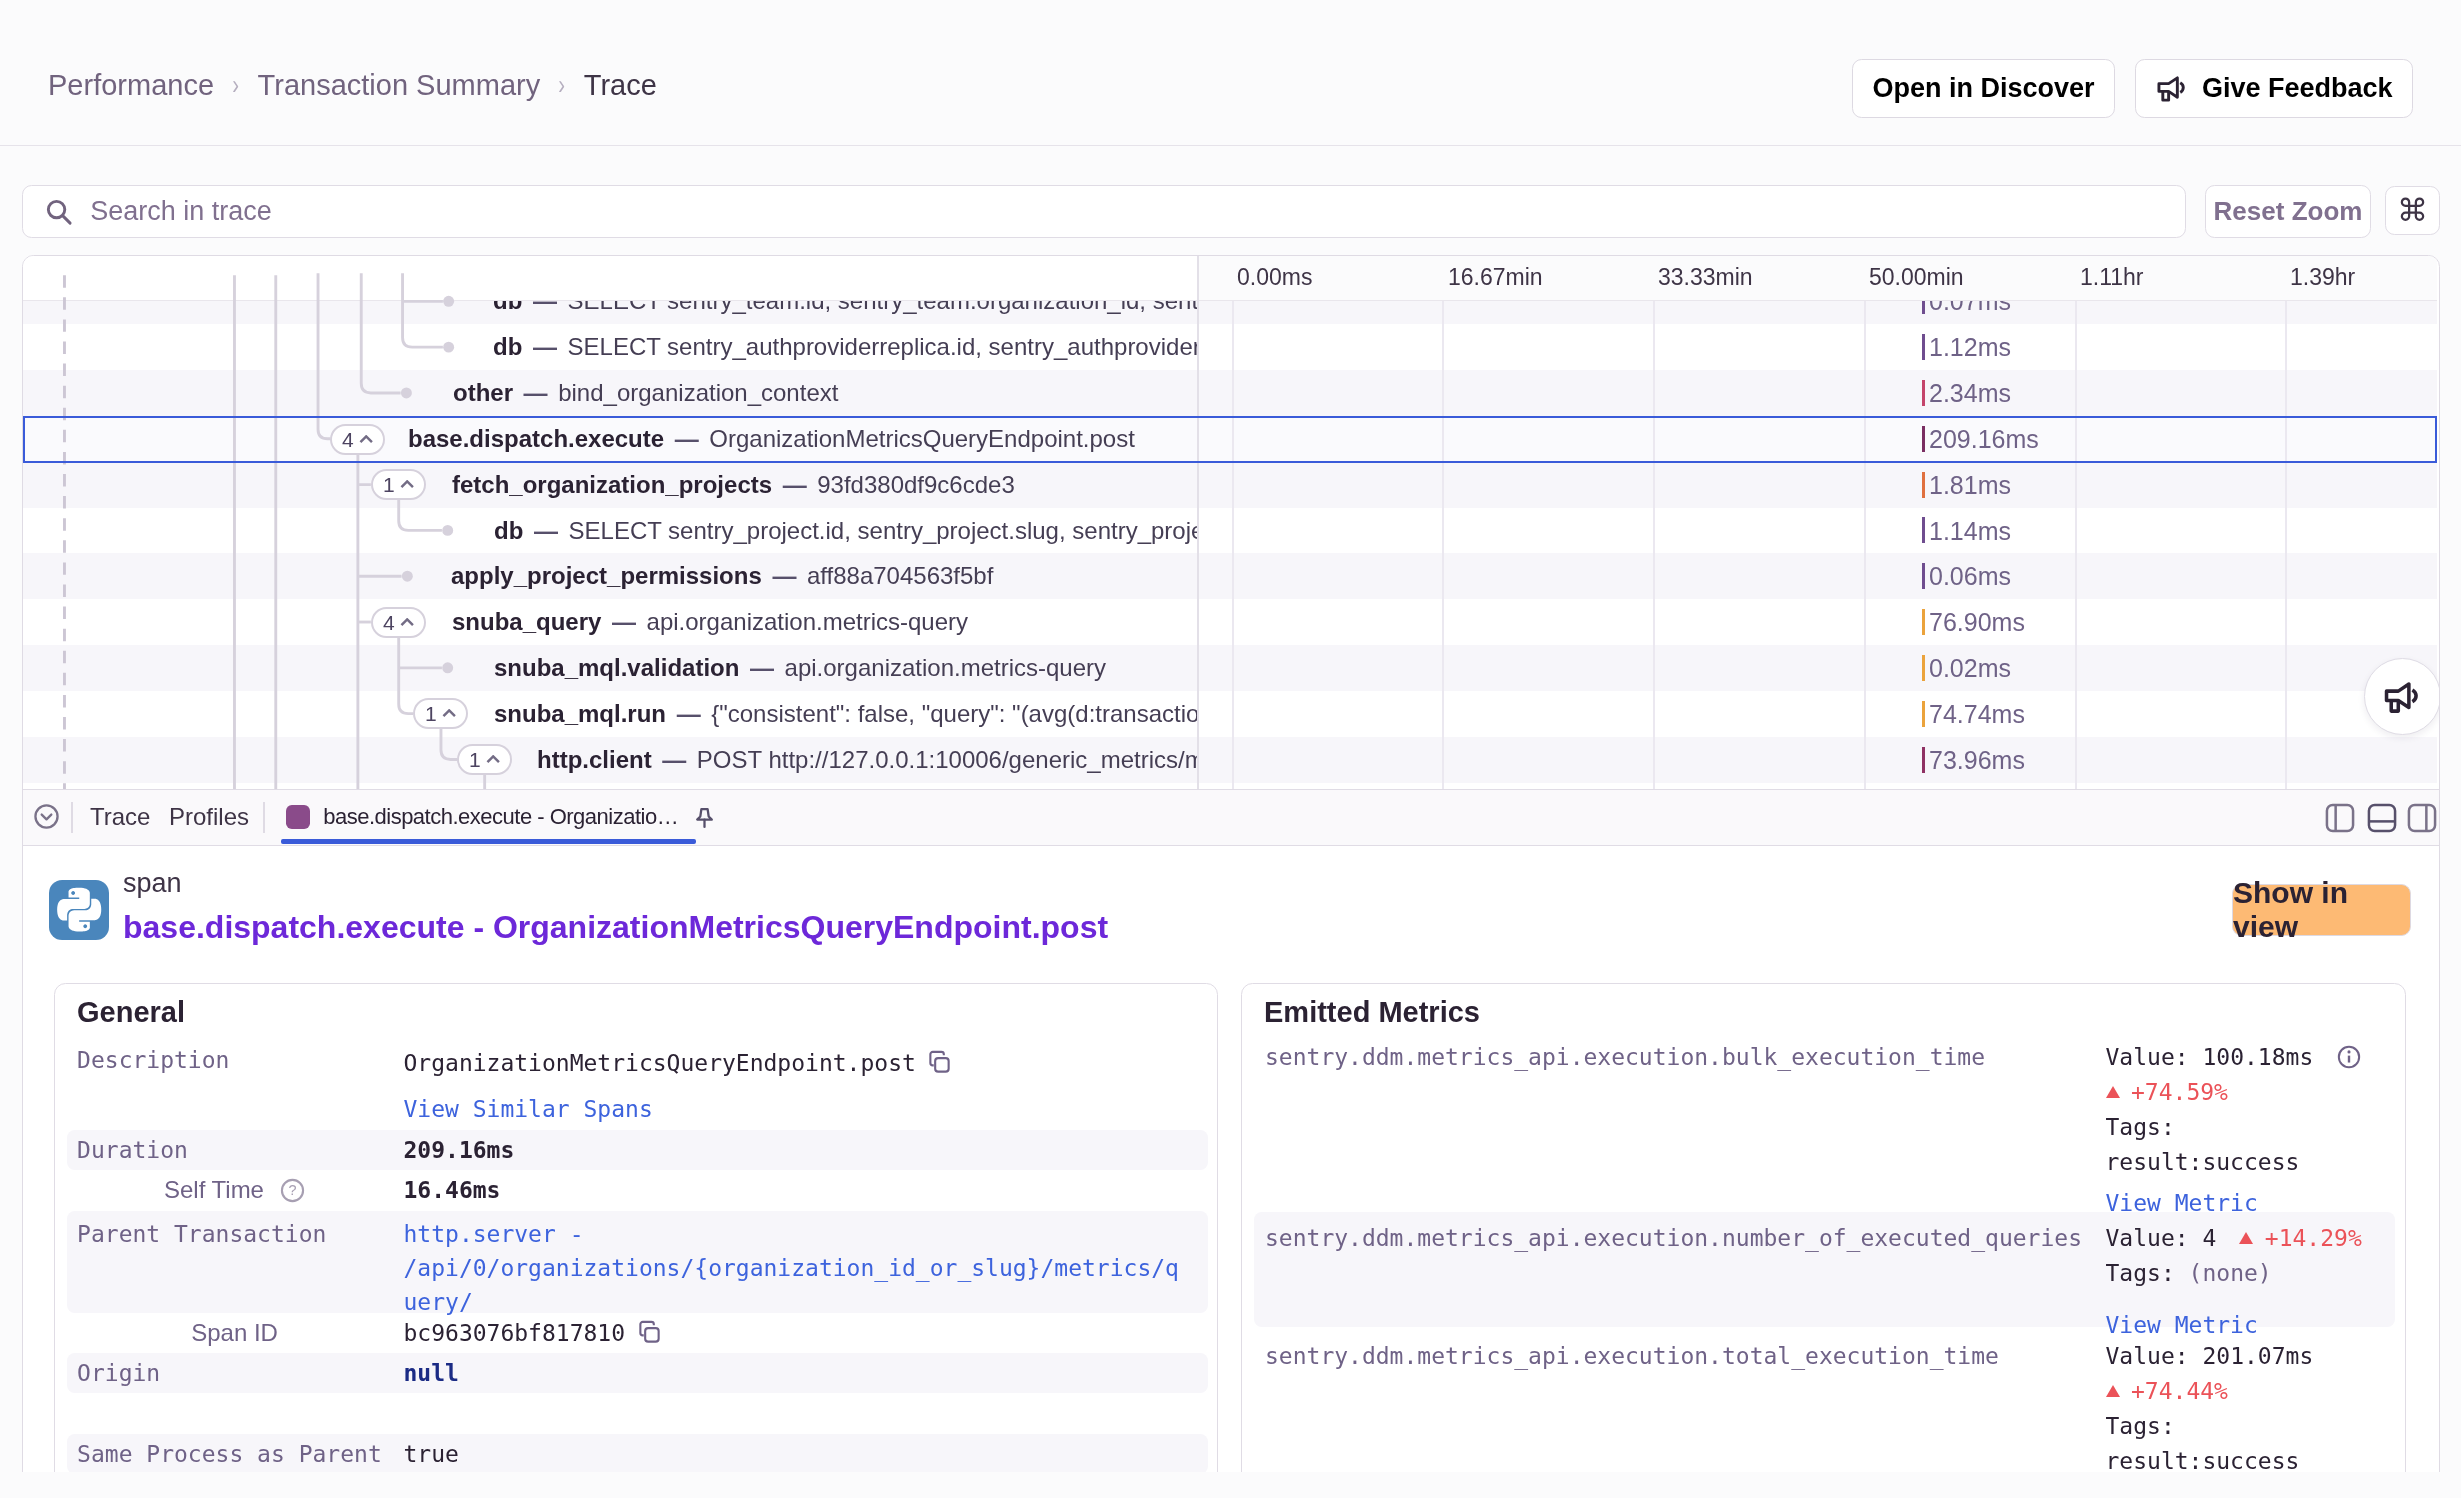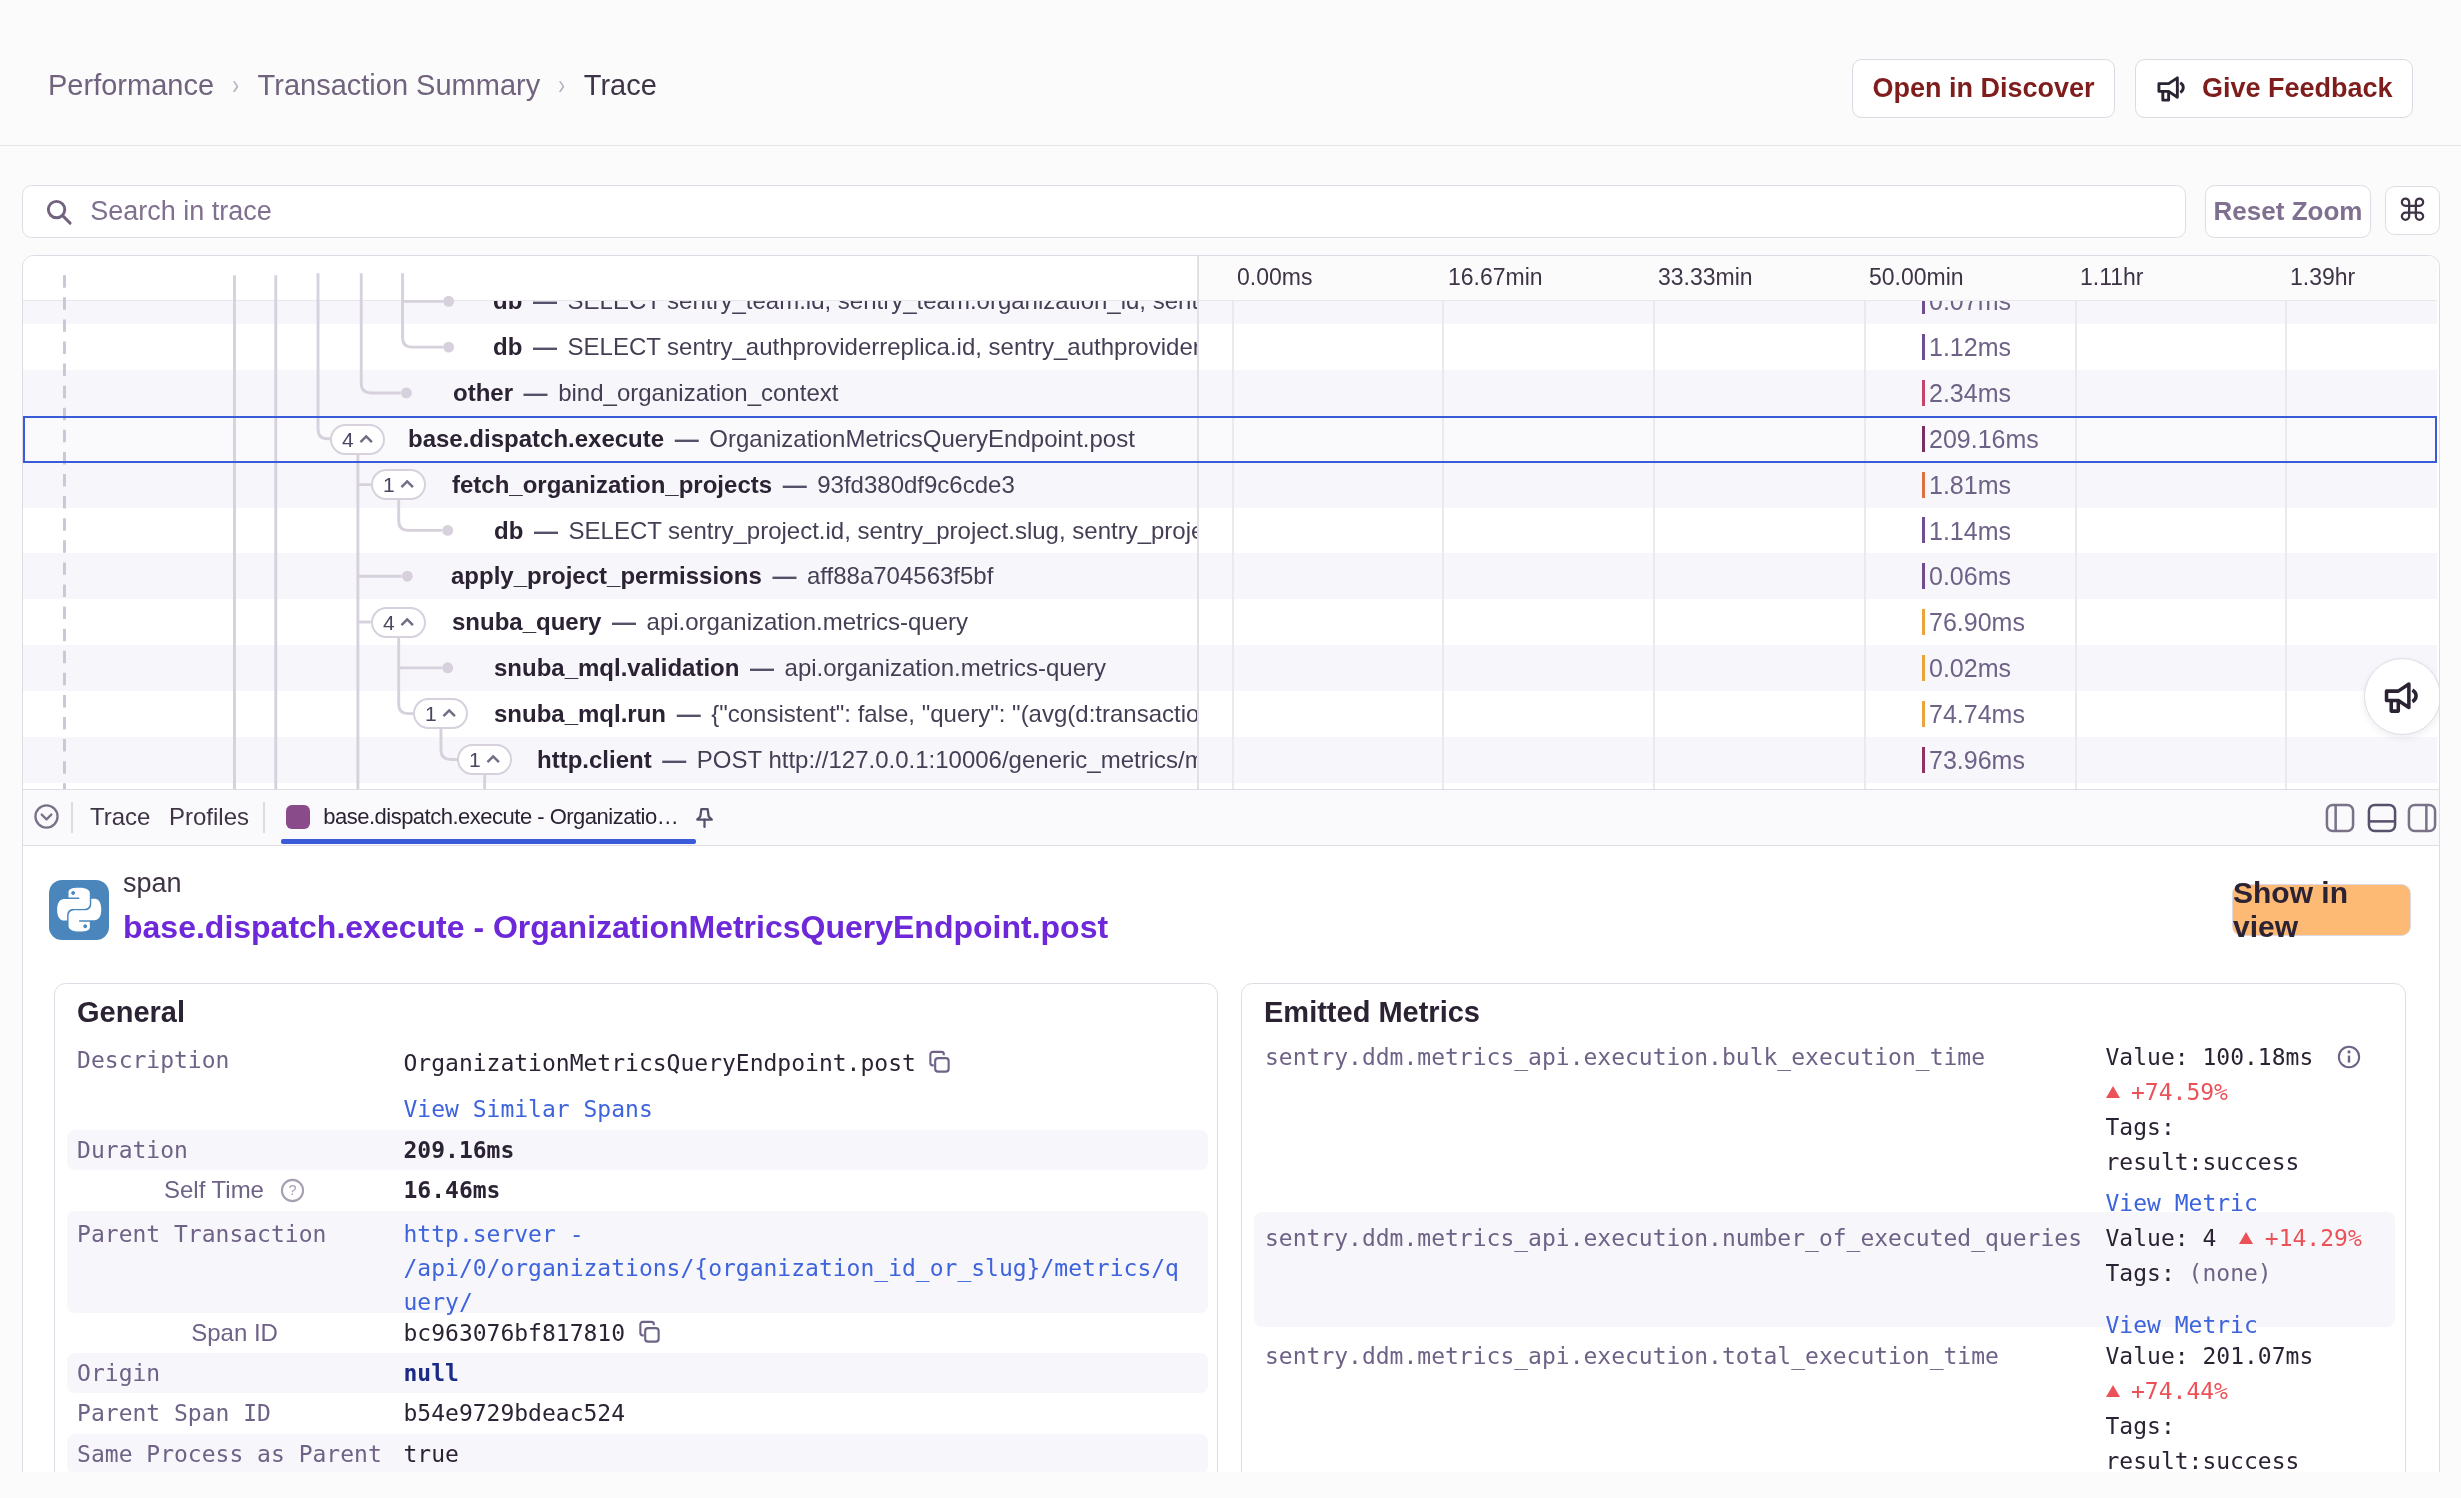--- a/index.html
+++ b/index.html
@@ -6,21 +6,21 @@
   html,body { width:2461px; height:1499px; overflow:hidden; }
   body { font-family:"Liberation Sans", sans-serif; background:#FBFBFC; color:#2B2233; }
   .page { position:relative; width:2461px; height:1472px; overflow:hidden; }
   .abs { position:absolute; }
 
   
   .pageheader { position:absolute; left:0; top:0; width:2461px; height:146px; border-bottom:1.9px solid #E6E3EA; background:#FBFBFC; }
   .crumbs { position:absolute; left:48px; top:69px; font-size:29px; color:#71637E; display:flex; align-items:center; gap:17.3px; }
   .crumb-sep { color:#B6AFC0; font-size:27px; transform:scaleX(.75); font-weight:400; }
   .crumb-last { color:#3E3446; }
-  .hbtn { position:absolute; top:59px; height:59px; background:#fff; border:1.9px solid #DDD9E2; border-radius:9.6px; display:flex; align-items:center; justify-content:center; gap:13.4px; font-size:27px; font-weight:700; color:#7f1d1d; }
+  .hbtn { position:absolute; top:59px; height:59px; background:#fff; border:1.9px solid #DDD9E2; border-radius:9.6px; display:flex; align-items:center; justify-content:center; gap:13.4px; font-size:27px; font-weight:700; color:#000000; }
 
   
   .searchbox { position:absolute; left:22px; top:185px; width:2164px; height:53px; background:#fff; border:1.9px solid #E0DCE5; border-radius:9.6px; display:flex; align-items:center; padding-left:21px; gap:17.3px; }
   .searchbox .ph { color:#80708F; font-size:27px; }
   .resetzoom { position:absolute; left:2205px; top:185px; width:166px; height:53px; background:#fff; border:1.9px solid #E0DCE5; border-radius:9.6px; display:flex; align-items:center; justify-content:center; font-size:26px; font-weight:700; color:#80708F; }
   .cmdbtn { position:absolute; left:2385px; top:186px; width:55px; height:49px; background:#fff; border:1.9px solid #E0DCE5; border-radius:9.6px; display:flex; align-items:center; justify-content:center; font-size:31px; color:#3E3446; }
 
   
   .shell { position:absolute; left:22px; top:255px; width:2418px; height:1345px; background:#fff; border:1.9px solid #DFDBE4; border-radius:11.5px 11.5px 0 0; overflow:hidden; }
 
@@ -348,24 +348,20 @@
                     <path d="M17.5 5.5 v-1 a2.5 2.5 0 0 0 -2.5 -2.5 h-9 a2.5 2.5 0 0 0 -2.5 2.5 v9 a2.5 2.5 0 0 0 2.5 2.5 h1"></path>
                   </g>
                 </svg></span></div>
         </div>
 
         <div class="g-row striped" style="top:369px; height:40px;">
           <div class="g-label mono">Origin</div>
           <div class="g-value mono" style="font-weight:700; color:#1B2B85;">null</div>
         </div>
 
-        <div class="g-row" style="top:409px; height:40px;">
-          <div class="g-label mono">Parent Span ID</div>
-          <div class="g-value mono">b54e9729bdeac524</div>
-        </div>
 
         <div class="g-row striped" style="top:450px; height:40px;">
           <div class="g-label mono">Same Process as Parent</div>
           <div class="g-value mono">true</div>
         </div>
 
         <div class="g-row" style="top:494px; height:40px;">
           <div class="g-label mono">Start Timestamp</div>
           <div class="g-value mono">Oct 9, 2024 1:06:22.401 AM UTC</div>
         </div>

